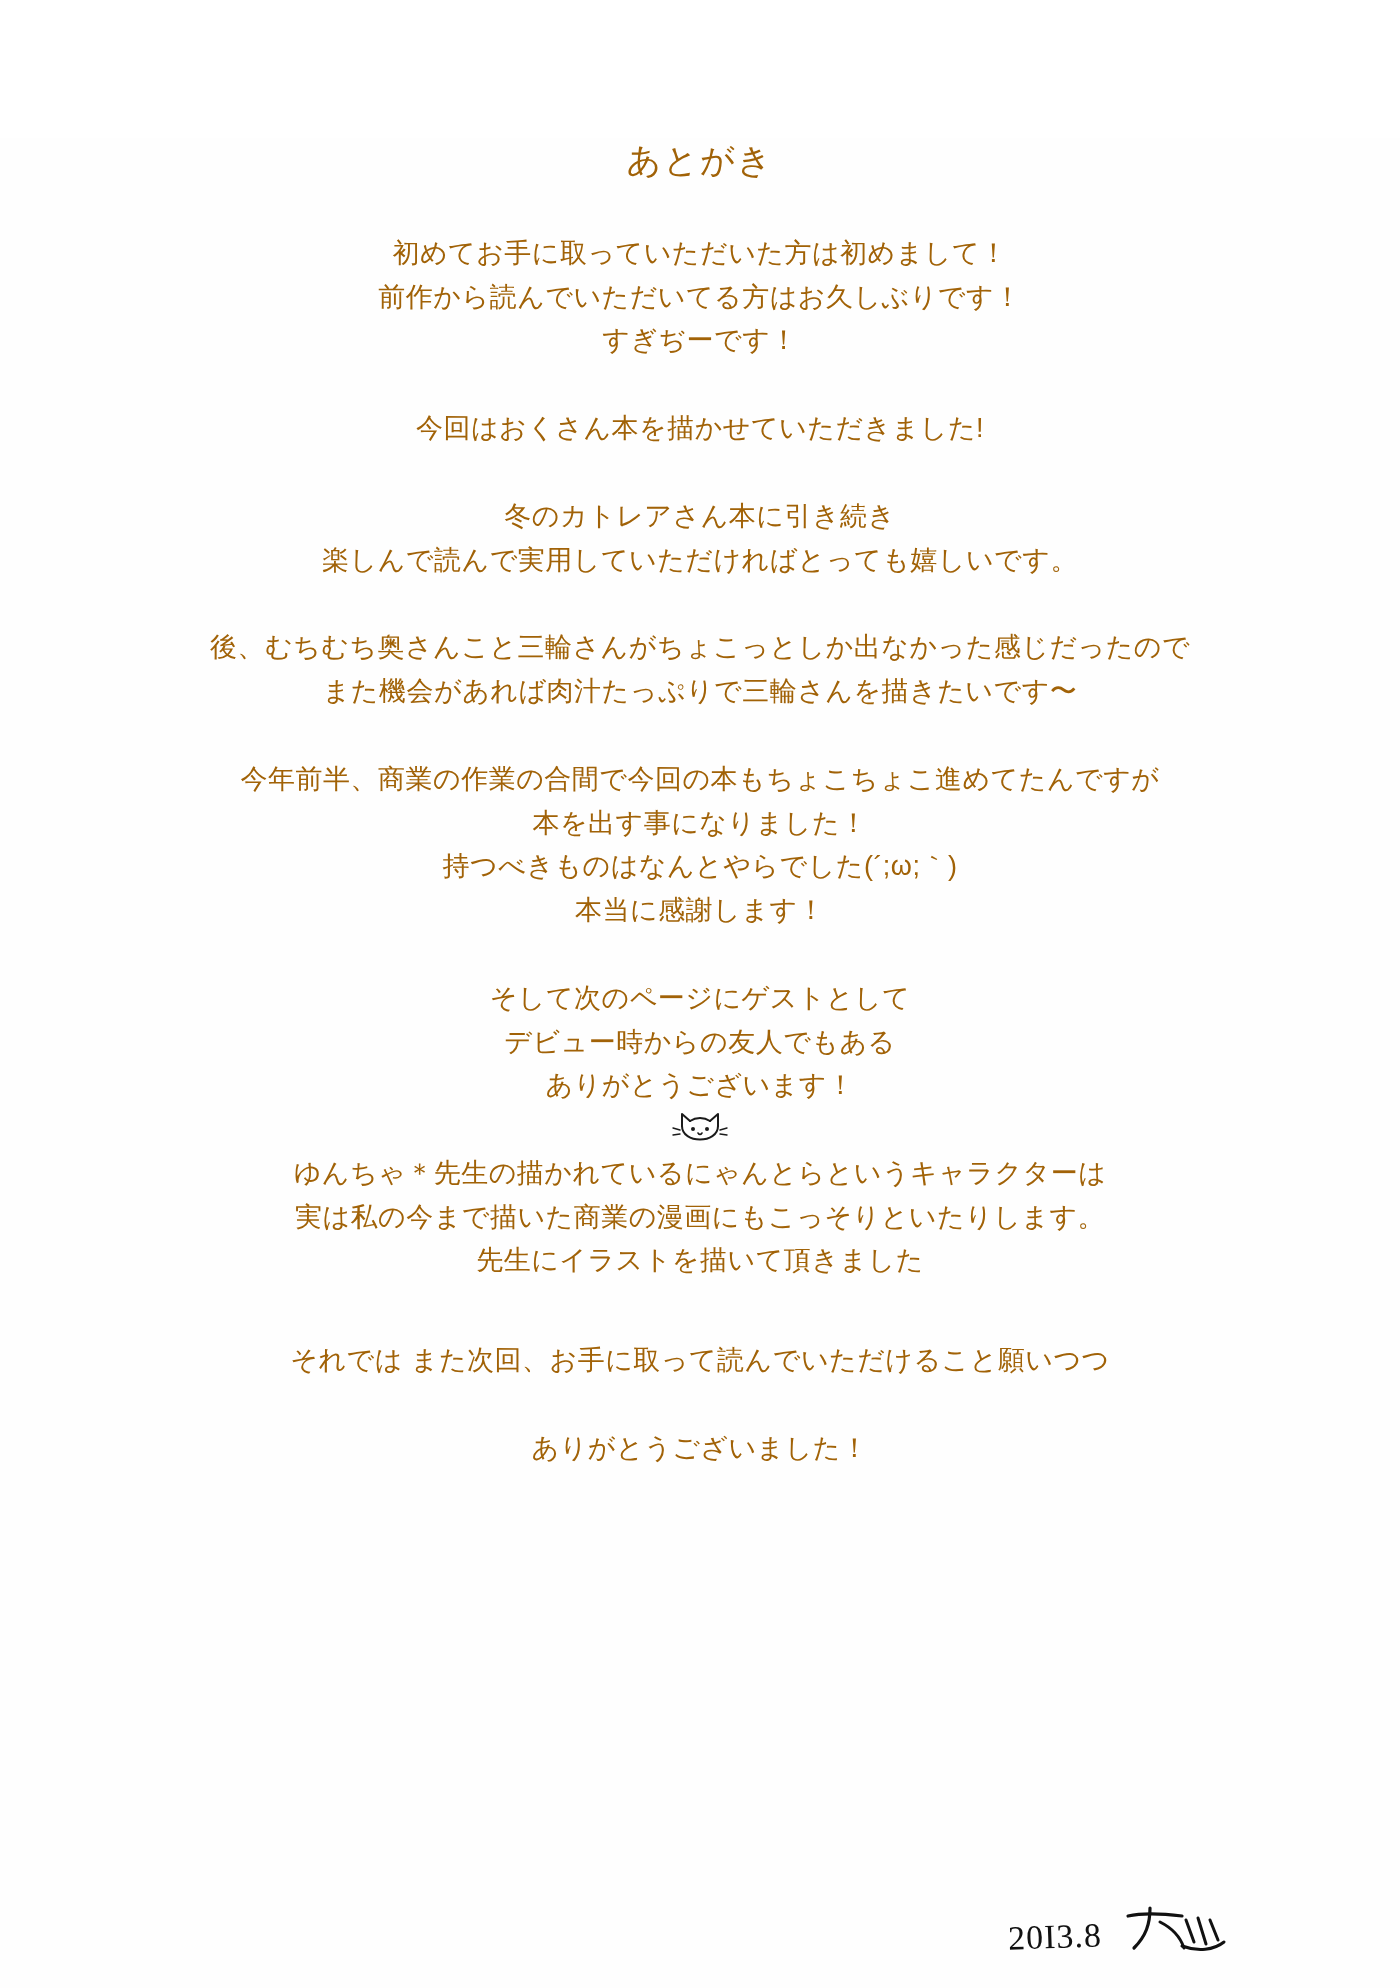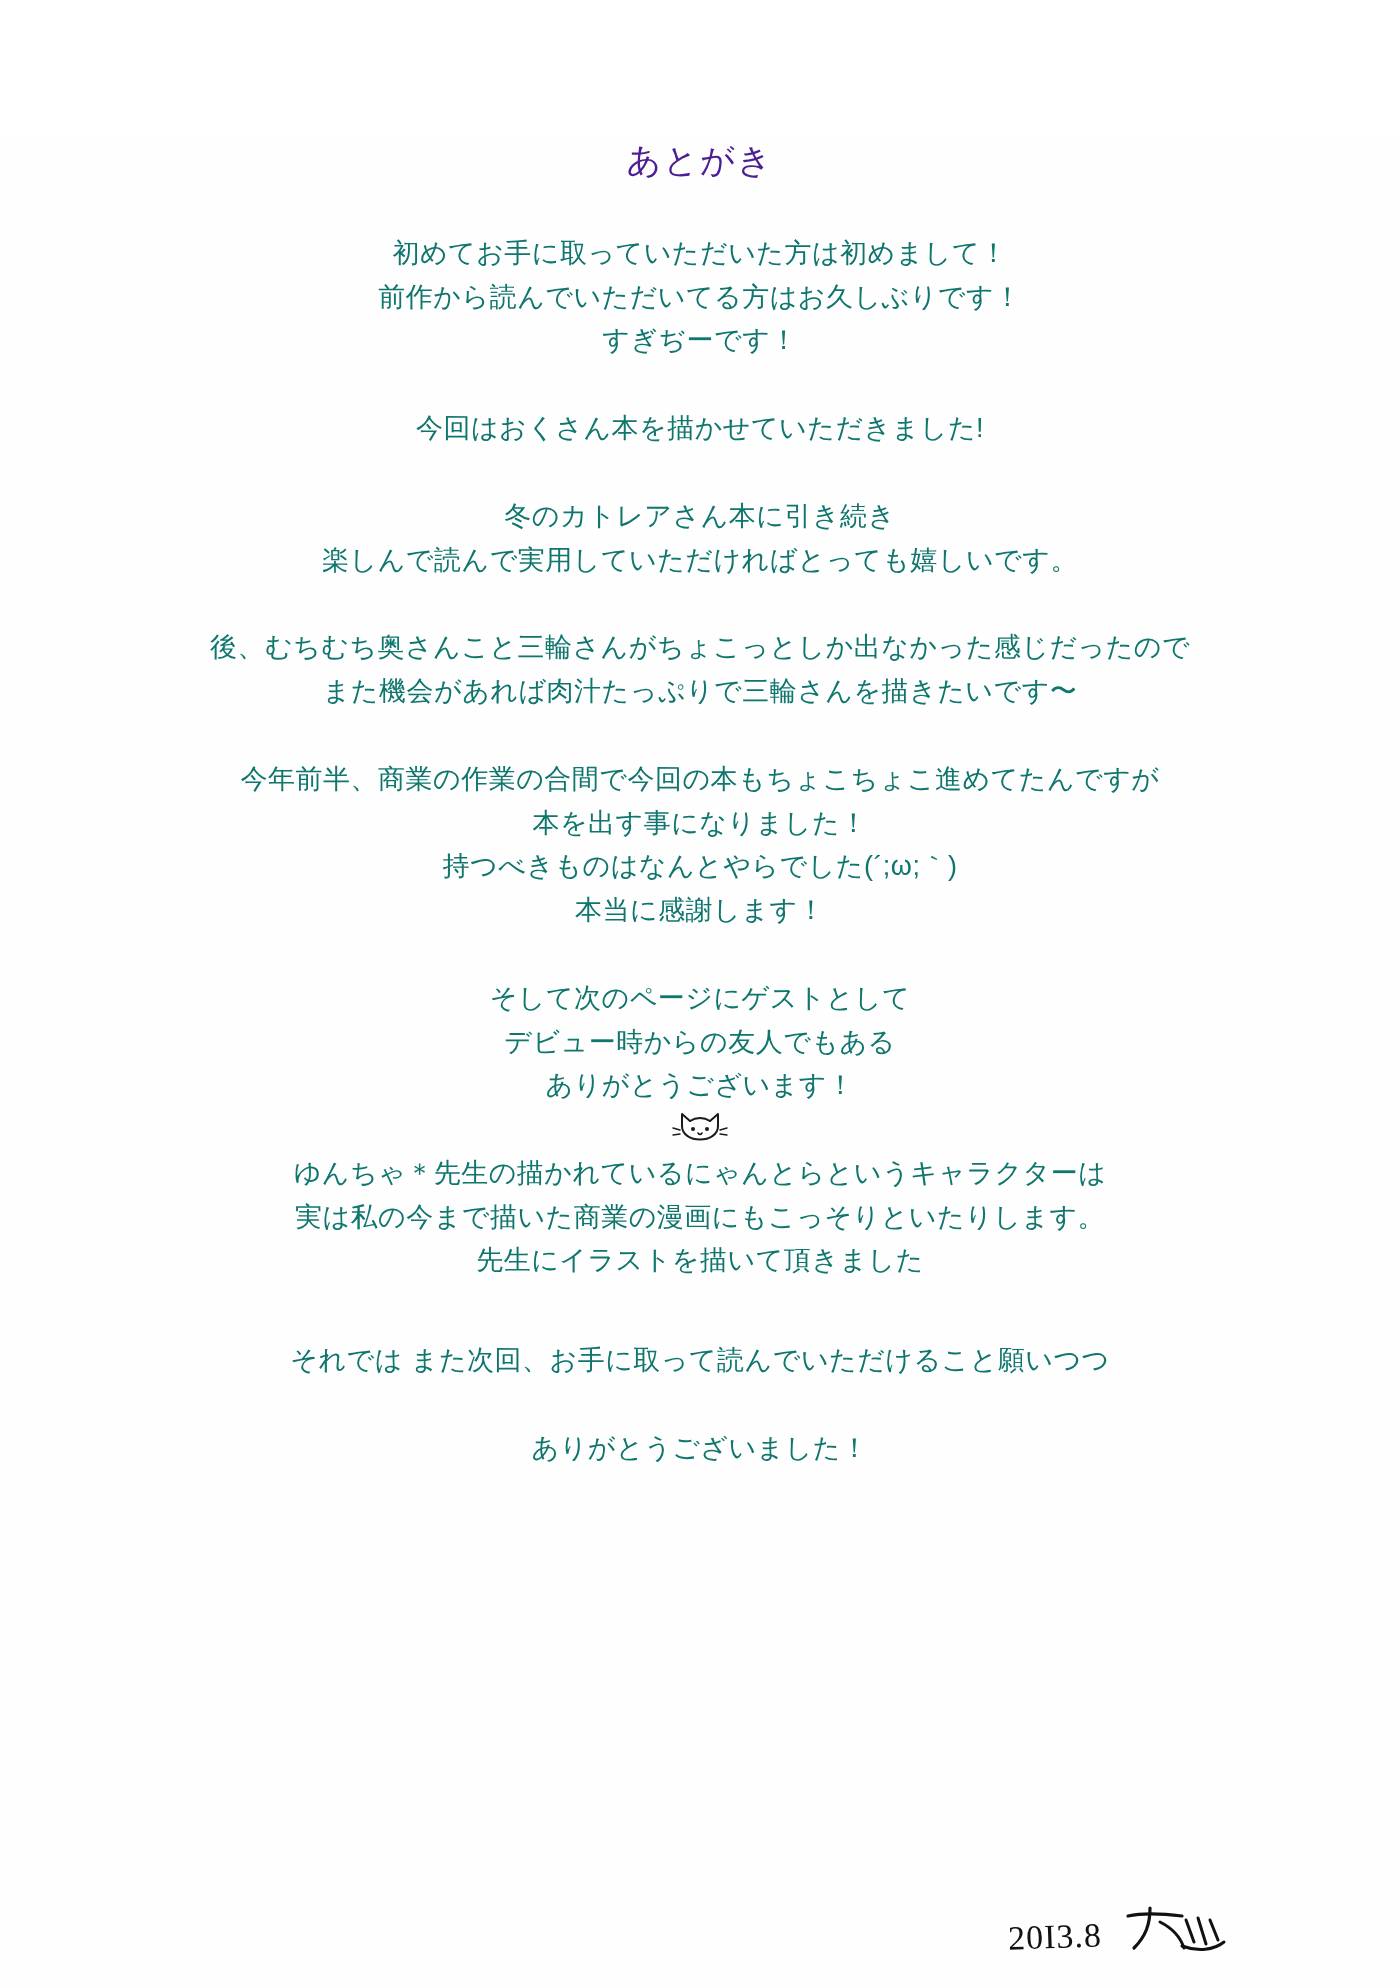--- a/index.html
+++ b/index.html
@@ -21,28 +21,28 @@
     box-sizing: border-box;
     padding: 0;
     position: relative;
     background: #fefefe;
   }
   .afterword-title {
     text-align: center;
     font-size: 34px;
     letter-spacing: 2px;
     margin-top: 138px;
-    color: #4c1d95;
+    color: #a16207;
     font-weight: 400;
   }
   .block {
     text-align: center;
     font-size: 27px;
     line-height: 1.62;
-    color: #0f766e;
+    color: #a16207;
     letter-spacing: 0.5px;
   }
   .block p {
     margin: 0;
     padding: 0;
   }
   .gap-md { height: 44px; }
   .gap-lg { height: 56px; }
   .b1 { margin-top: 48px; }
   .cat-wrap {

